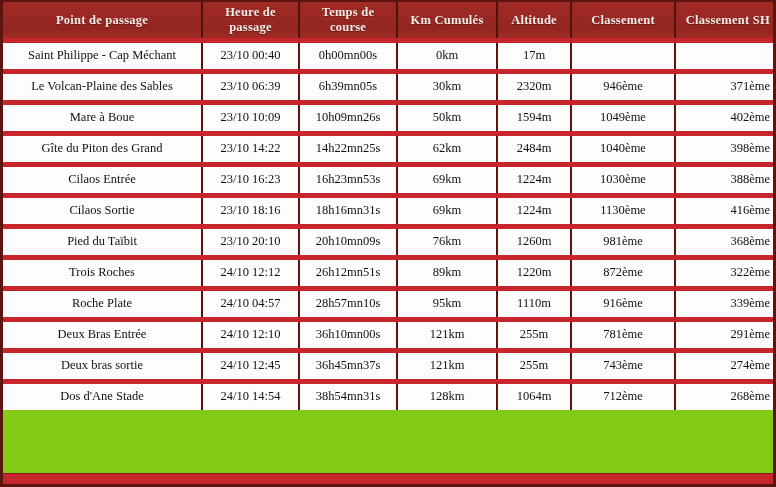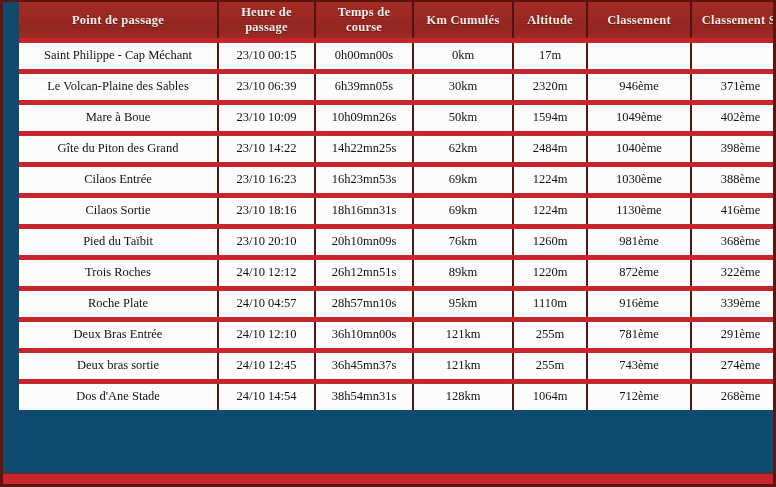--- a/index.html
+++ b/index.html
@@ -13,27 +13,26 @@
     overflow: hidden;
     font-family: "Liberation Serif", "DejaVu Serif", serif;
   }
 
   
   #results-table {
     position: relative;
     width: 776px;
     height: 487px;
     box-sizing: border-box;
-    background: #0c4a6e;
+    background: #84cc16;
     border-left: 3px solid #5d1410;
     border-right: 3px solid #5d1410;
     border-top: 2px solid #5d1410;
     border-bottom: 3px solid #5d1410;
     overflow: hidden;
-    padding-left: 16px;
   }
 
   
   #results-table::after {
     content: "";
     position: absolute;
     inset: 0;
     pointer-events: none;
     background: repeating-linear-gradient(
       to bottom,
@@ -91,21 +90,21 @@
     padding: 0 3px;
     height: 26px;
     border-left: 2px solid #5b140f;
     border-right: 2px solid #5b140f;
     border-top: 5px solid #c9242b;
     white-space: nowrap;
     overflow: hidden;
     position: relative;
   }
   tbody td:first-child { border-left: none; margin-left: 46px; }
-  tbody td:last-child  { border-right: none; }
+  tbody td:last-child  { border-right: none; text-align: right; }
 
   
   tbody tr.data-row td::before {
     content: "";
     position: absolute;
     top: -5px;
     left: -2px;
     right: -2px;
     height: 1px;
     background: rgba(70,12,9,.55);
@@ -152,21 +151,21 @@
           <th>Classement</th>
           <th>Classement SH</th>
         </tr>
     </thead>
     <tbody>
         <tr class="data-row">
           <td>
             <span class="cell-text">Saint Philippe - Cap Méchant</span>
           </td>
           <td>
-            <span class="cell-text">23/10 00:15</span>
+            <span class="cell-text">23/10 00:40</span>
           </td>
           <td>
             <span class="cell-text">0h00mn00s</span>
           </td>
           <td>
             <span class="cell-text">0km</span>
           </td>
           <td>
             <span class="cell-text">17m</span>
           </td>

